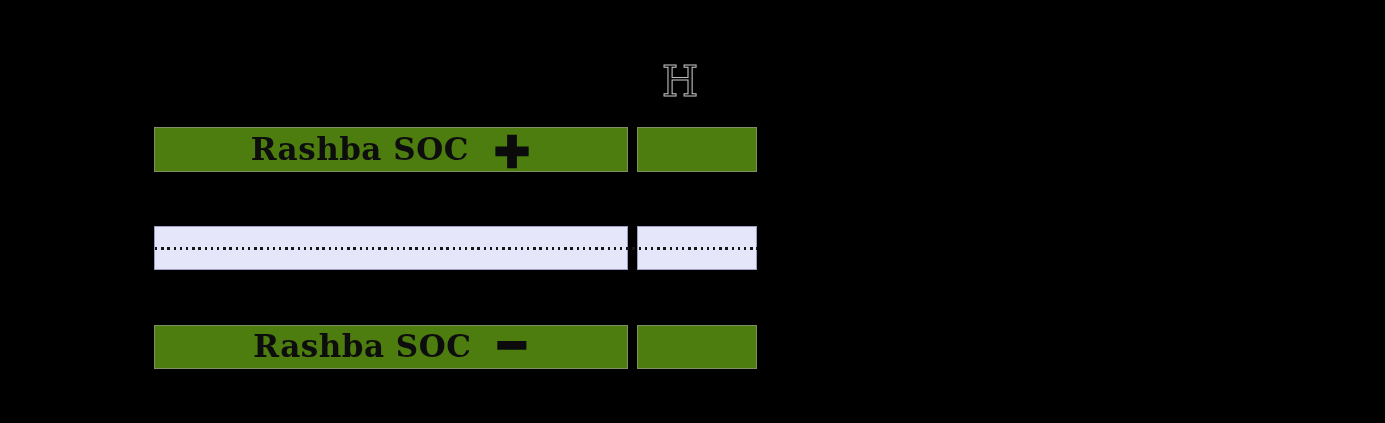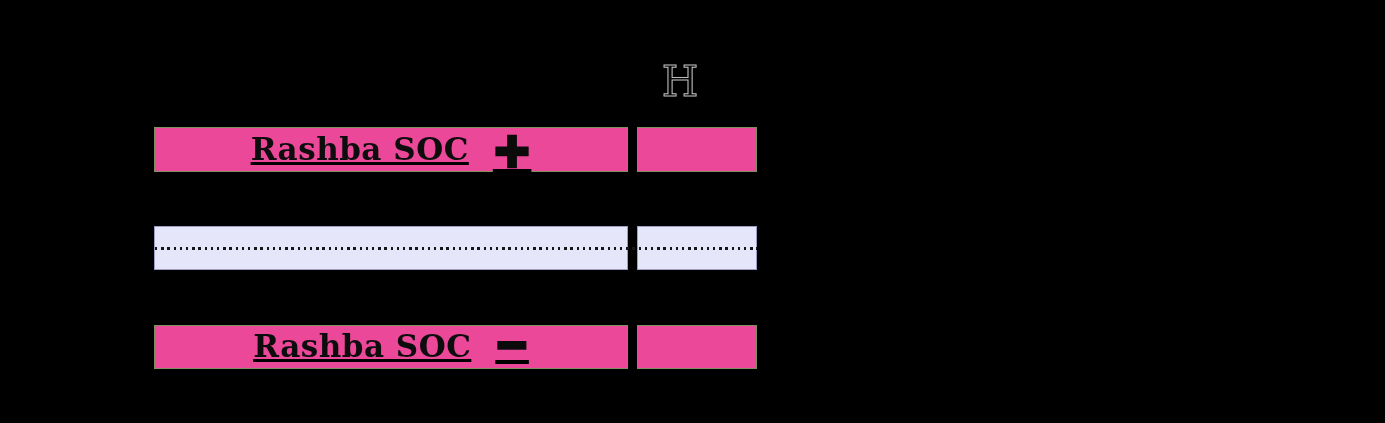--- a/index.html
+++ b/index.html
@@ -33,23 +33,22 @@
   }
   
   .bar {
     position: absolute;
     box-sizing: border-box;
     display: flex;
     align-items: center;
     justify-content: center;
   }
   .bar.green {
-    background: #ec4899;
+    background: #4d7c0f;
     border: 1.5px solid #7f8f5f;
-    text-decoration: underline;
   }
   .bar.lavender {
     background: #e6e6fa;
     border: 1.5px solid #9e9ec4;
   }
   .row-top    { top: 127px; height: 45px; }
   .row-mid    { top: 226px; height: 44px; }
   .row-bottom { top: 325px; height: 44px; }
   .seg-long  { left: 154px; width: 474px; }
   .seg-short { left: 637px; width: 120px; }

